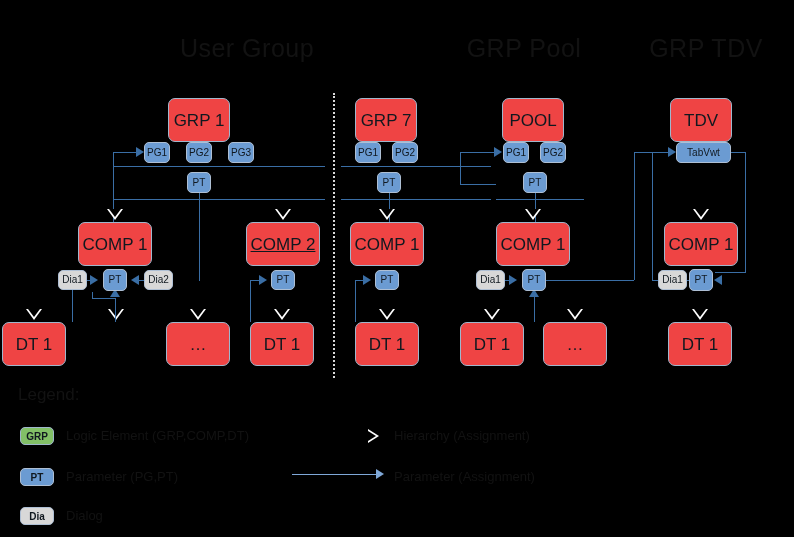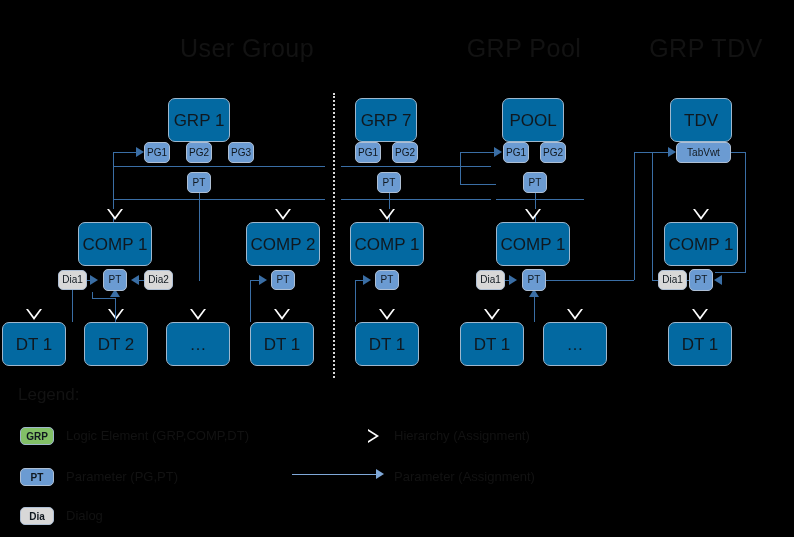--- a/index.html
+++ b/index.html
@@ -43,21 +43,21 @@
     display: flex;
     align-items: center;
     justify-content: center;
     border-radius: 7px;
     color: #10181f;
     text-align: center;
     line-height: 1;
     white-space: nowrap;
   }
   .node.logic {
-    background: #0369a1;
+    background: #ef4444;
     border: 1px solid #9fb7cd;
     font-size: 17px;
   }
   .node.param {
     background: #6b9bd2;
     border: 1px solid #aebfd4;
     font-size: 10px;
     border-radius: 5px;
   }
   .node.dialog {
@@ -264,40 +264,39 @@
   <div class="node param" style="left:392px;top:142px;width:26px;height:21px;">PG2</div>
   <div class="node param" style="left:377px;top:172px;width:24px;height:21px;">PT</div>
 
   <div class="node param" style="left:503px;top:142px;width:26px;height:21px;">PG1</div>
   <div class="node param" style="left:540px;top:142px;width:26px;height:21px;">PG2</div>
   <div class="node param" style="left:523px;top:172px;width:24px;height:21px;">PT</div>
 
   <div class="node param" style="left:676px;top:142px;width:55px;height:21px;">TabVwt</div>
 
   <div class="node logic" style="left:78px;top:222px;width:74px;height:44px;">COMP 1</div>
-  <div class="node logic" style="left:246px;top:222px;width:74px;height:44px;">COMP 2</div>
+  <div class="node logic" style="left:246px;top:222px;width:74px;height:44px;text-decoration:underline;">COMP 2</div>
   <div class="node logic" style="left:350px;top:222px;width:74px;height:44px;">COMP 1</div>
   <div class="node logic" style="left:496px;top:222px;width:74px;height:44px;">COMP 1</div>
   <div class="node logic" style="left:664px;top:222px;width:74px;height:44px;">COMP 1</div>
 
   <div class="node dialog" style="left:58px;top:270px;width:29px;height:20px;">Dia1</div>
   <div class="node param" style="left:103px;top:269px;width:24px;height:22px;">PT</div>
   <div class="node dialog" style="left:144px;top:270px;width:29px;height:20px;">Dia2</div>
 
   <div class="node param" style="left:271px;top:270px;width:24px;height:20px;">PT</div>
   <div class="node param" style="left:375px;top:270px;width:24px;height:20px;">PT</div>
 
   <div class="node dialog" style="left:476px;top:270px;width:29px;height:20px;">Dia1</div>
   <div class="node param" style="left:522px;top:269px;width:24px;height:22px;">PT</div>
 
   <div class="node dialog" style="left:658px;top:270px;width:29px;height:20px;">Dia1</div>
   <div class="node param" style="left:689px;top:269px;width:24px;height:22px;">PT</div>
 
   <div class="node logic" style="left:2px;top:322px;width:64px;height:44px;">DT 1</div>
-  <div class="node logic" style="left:84px;top:322px;width:64px;height:44px;">DT 2</div>
   <div class="node logic" style="left:166px;top:322px;width:64px;height:44px;">…</div>
   <div class="node logic" style="left:250px;top:322px;width:64px;height:44px;">DT 1</div>
   <div class="node logic" style="left:355px;top:322px;width:64px;height:44px;">DT 1</div>
   <div class="node logic" style="left:460px;top:322px;width:64px;height:44px;">DT 1</div>
   <div class="node logic" style="left:543px;top:322px;width:64px;height:44px;">…</div>
   <div class="node logic" style="left:668px;top:322px;width:64px;height:44px;">DT 1</div>
 
   <div id="legend-title">Legend:</div>
 
   <div class="legend-swatch logic" style="left:20px;top:427px;width:34px;height:18px;">GRP</div>

